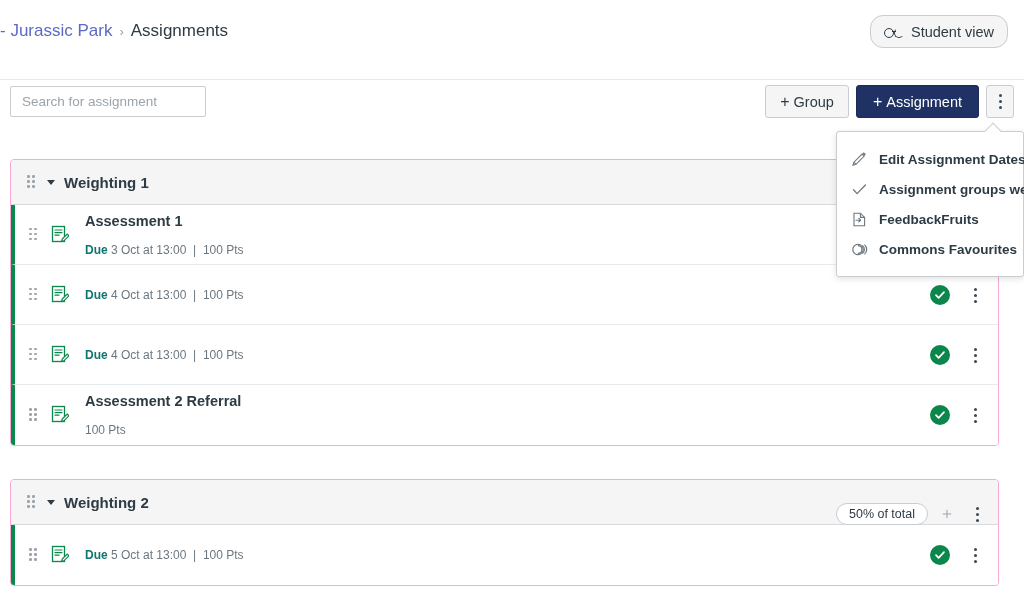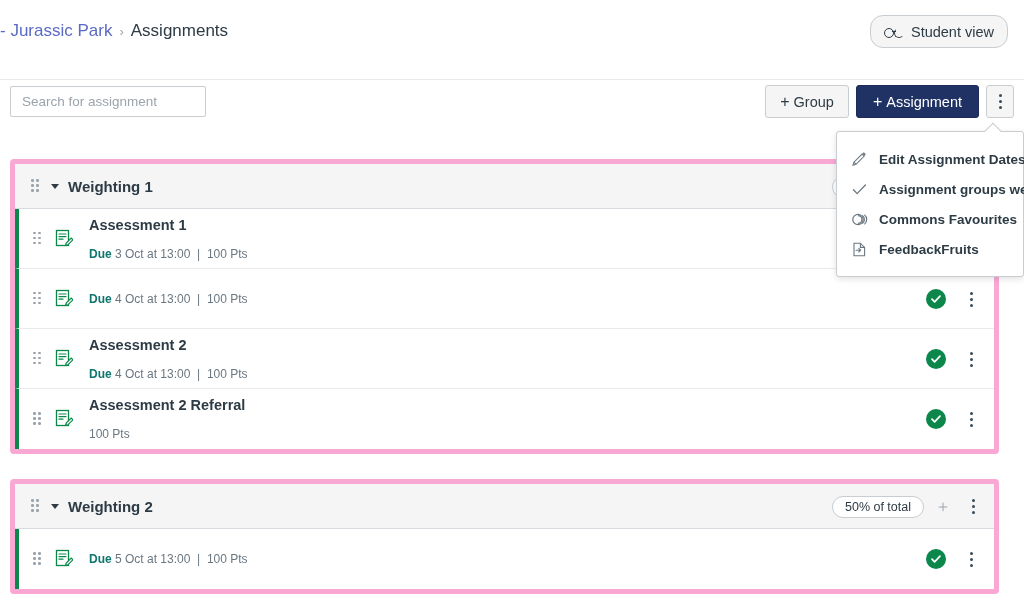--- a/index.html
+++ b/index.html
@@ -95,42 +95,42 @@
     display:flex; align-items:center; gap:11px;
     padding:5px 12px 5px 14px; height:30px;
     font-size:13.5px; font-weight:bold; color:#2D3B45;
     cursor:pointer; white-space:nowrap;
   }
   .mi-icon { width:17px; height:17px; flex:0 0 17px; display:block; }
 
   
   .group {
     position:absolute; left:10px; width:989px;
-    border:5px solid #f9a8d4; border-radius:4px;
+    border:1px solid #f9a8d4; border-radius:4px;
     background:#fff; overflow:hidden;
   }
   .group-header {
     position:relative; height:45px; background:#F5F5F5;
     border-bottom:1px solid #D7DADE;
     display:flex; align-items:center;
   }
   .drag-handle {
     width:10px; height:14px; margin-left:16px; margin-right:10px;
     display:grid; grid-template-columns:3px 3px; grid-template-rows:3px 3px 3px;
     gap:2px; flex:0 0 auto; cursor:grab;
   }
   .drag-handle span { width:2.5px; height:2.5px; background:#9BA3AB; border-radius:50%; display:block; }
   .caret {
     width:0; height:0; border-left:4.5px solid transparent; border-right:4.5px solid transparent;
     border-top:5.5px solid #2D3B45; margin-right:9px; cursor:pointer;
   }
   .group-title { font-size:15px; font-weight:bold; color:#2D3B45; }
   .group-right {
     position:absolute; right:10px; top:0; height:45px;
-    display:flex; align-items:center; gap:8px;
+    display:flex; align-items:flex-end; gap:8px;
   }
   .pill {
     border:1px solid #C7CDD1; border-radius:11px;
     padding:3px 12px; font-size:12.5px; color:#2D3B45; background:#fff;
     white-space:nowrap;
   }
   .icon-btn {
     width:22px; height:22px; display:flex; align-items:center; justify-content:center;
     color:#9BA3AB; font-size:17px; cursor:pointer; background:transparent; border:none;
   }
@@ -211,34 +211,34 @@
 
     <div class="menu-item">
       <svg class="mi-icon" viewBox="0 0 17 17">
         <path d="M2.5 8.8l3.6 3.8L14.4 4" fill="none" stroke="#6B7780" stroke-width="1.3" stroke-linecap="round" stroke-linejoin="round"></path>
       </svg>
       <span>Assignment groups weight</span>
     </div>
 
     <div class="menu-item">
       <svg class="mi-icon" viewBox="0 0 17 17">
+        <path d="M3 2.2h6.4l4.2 4.2v8.4H3z" fill="none" stroke="#6B7780" stroke-width="1.1"></path>
+        <path d="M9.4 2.2v4.2h4.2" fill="none" stroke="#6B7780" stroke-width="1.1"></path>
+        <path d="M5 9.2h4.6M7.8 7.4l1.9 1.8-1.9 1.8" fill="none" stroke="#6B7780" stroke-width="1.1" stroke-linecap="round" stroke-linejoin="round"></path>
+      </svg>
+      <span>FeedbackFruits</span>
+    </div>
+
+    <div class="menu-item">
+      <svg class="mi-icon" viewBox="0 0 17 17">
         <circle cx="7" cy="8.5" r="5.2" fill="none" stroke="#6B7780" stroke-width="1.2"></circle>
         <path d="M7 4.6a3.9 3.9 0 0 1 0 7.8" fill="none" stroke="#6B7780" stroke-width="1.2"></path>
         <path d="M11.4 4.4a5.2 5.2 0 0 1 0 8.2M13.4 3.6a6.4 6.4 0 0 1 0 9.8" fill="none" stroke="#6B7780" stroke-width="1.2"></path>
       </svg>
       <span>Commons Favourites</span>
-    </div>
-
-    <div class="menu-item">
-      <svg class="mi-icon" viewBox="0 0 17 17">
-        <path d="M3 2.2h6.4l4.2 4.2v8.4H3z" fill="none" stroke="#6B7780" stroke-width="1.1"></path>
-        <path d="M9.4 2.2v4.2h4.2" fill="none" stroke="#6B7780" stroke-width="1.1"></path>
-        <path d="M5 9.2h4.6M7.8 7.4l1.9 1.8-1.9 1.8" fill="none" stroke="#6B7780" stroke-width="1.1" stroke-linecap="round" stroke-linejoin="round"></path>
-      </svg>
-      <span>FeedbackFruits</span>
     </div>
   </div>
 
   <div class="group" style="top:159px;">
     <div class="group-header">
       <span class="drag-handle">
           <span></span>
           <span></span>
           <span></span>
           <span></span>
@@ -339,21 +339,20 @@
           <span></span>
           <span></span>
           <span></span>
         </span>
       <svg class="assign-icon" viewBox="0 0 18 20">
         <rect x="1.5" y="1.5" width="12" height="15" fill="none" stroke="#0B874B" stroke-width="1.3"></rect>
         <path d="M4 5h7M4 7.6h7M4 10.2h4" stroke="#0B874B" stroke-width="1.2" stroke-linecap="round"></path>
         <path d="M10.6 16.4l.6-2.3 5-5 1.7 1.7-5 5-2.3.6z" fill="#fff" stroke="#0B874B" stroke-width="1.2"></path>
       </svg>
       <div class="row-text">
-        <span class="row-title">Assessment 2</span>
         <span class="row-meta"><b>Due</b> <span>4 Oct at 13:00</span> &nbsp;<span>|</span>&nbsp; <span>100 Pts</span></span>
       </div>
       <div class="row-right">
         <span class="pub-badge">
           <svg viewBox="0 0 12 12">
               <path d="M2 6.2l2.6 2.6L10 3.2" fill="none" stroke="#fff" stroke-width="1.7" stroke-linecap="round" stroke-linejoin="round"></path>
             </svg>
         </span>
         <button class="icon-btn">
           <span class="kebab-dots">

